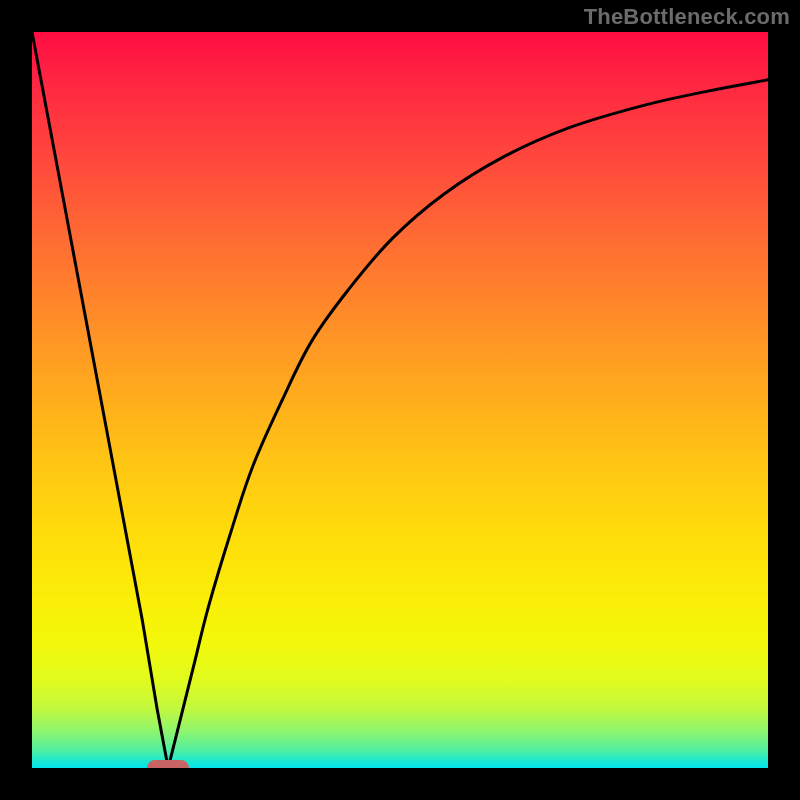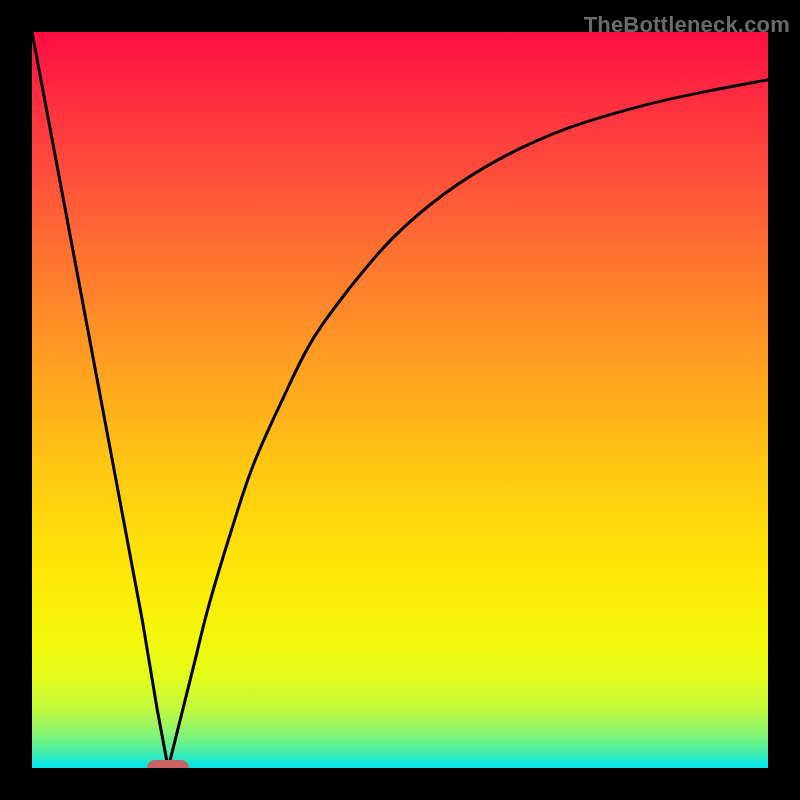--- a/index.html
+++ b/index.html
@@ -50,21 +50,21 @@
     );
   }
   svg.curve {
     position: absolute;
     inset: 0;
     width: 736px;
     height: 736px;
   }
   .watermark {
     position: absolute;
-    top: 12px;
+    top: 4px;
     right: 10px;
     font-family: Arial, Helvetica, sans-serif;
     font-size: 22px;
     font-weight: 600;
     color: #6b6b6b;
     letter-spacing: 0.2px;
   }
   .marker {
     position: absolute;
     width: 42px;

